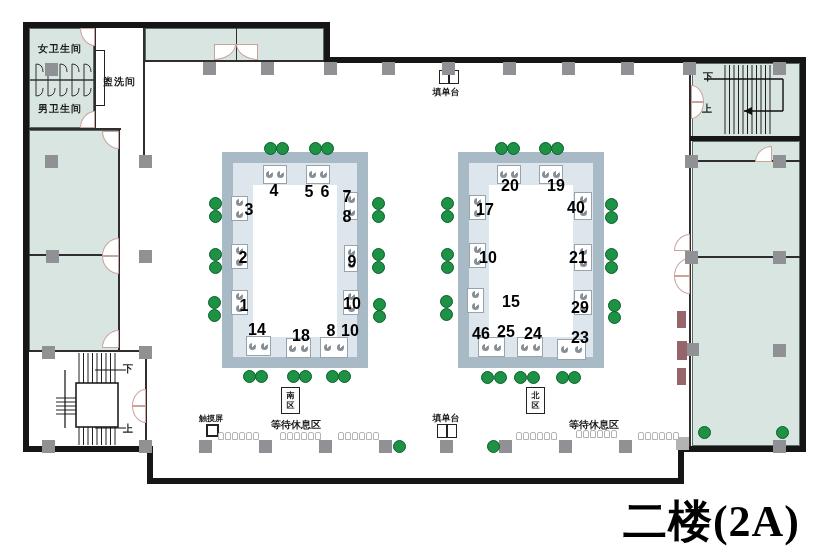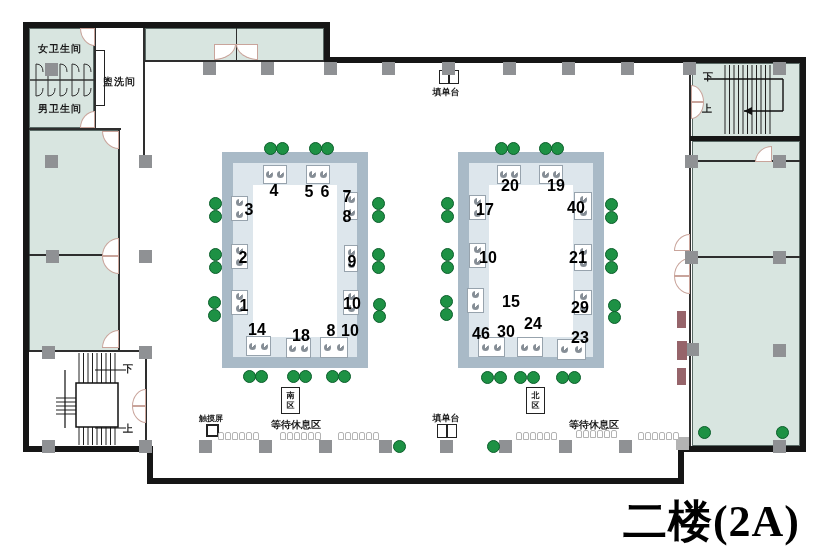--- a/index.html
+++ b/index.html
@@ -428,16 +428,16 @@
     <div class="wnum" style="left: 257px; top: 330px;">14</div>
     <div class="wnum" style="left: 483px; top: 302px; margin-left: 28px;">15</div>
     <div class="wnum" style="left: 488px; top: 258px;">10</div>
     <div class="wnum" style="left: 485px; top: 210px;">17</div>
     <div class="wnum" style="left: 510px; top: 186px;">20</div>
     <div class="wnum" style="left: 556px; top: 186px;">19</div>
     <div class="wnum" style="left: 576px; top: 208px;">40</div>
     <div class="wnum" style="left: 578px; top: 258px;">21</div>
     <div class="wnum" style="left: 580px; top: 308px;">29</div>
     <div class="wnum" style="left: 580px; top: 338px;">23</div>
-    <div class="wnum" style="left: 533px; top: 324px;">24</div>
-    <div class="wnum" style="left: 506px; top: 332px;">30</div>
+    <div class="wnum" style="left: 533px; top: 334px;">24</div>
+    <div class="wnum" style="left: 506px; top: 332px;">25</div>
     <div class="wnum" style="left: 481px; top: 334px;">46</div>
   </div>
 
 </body></html>

